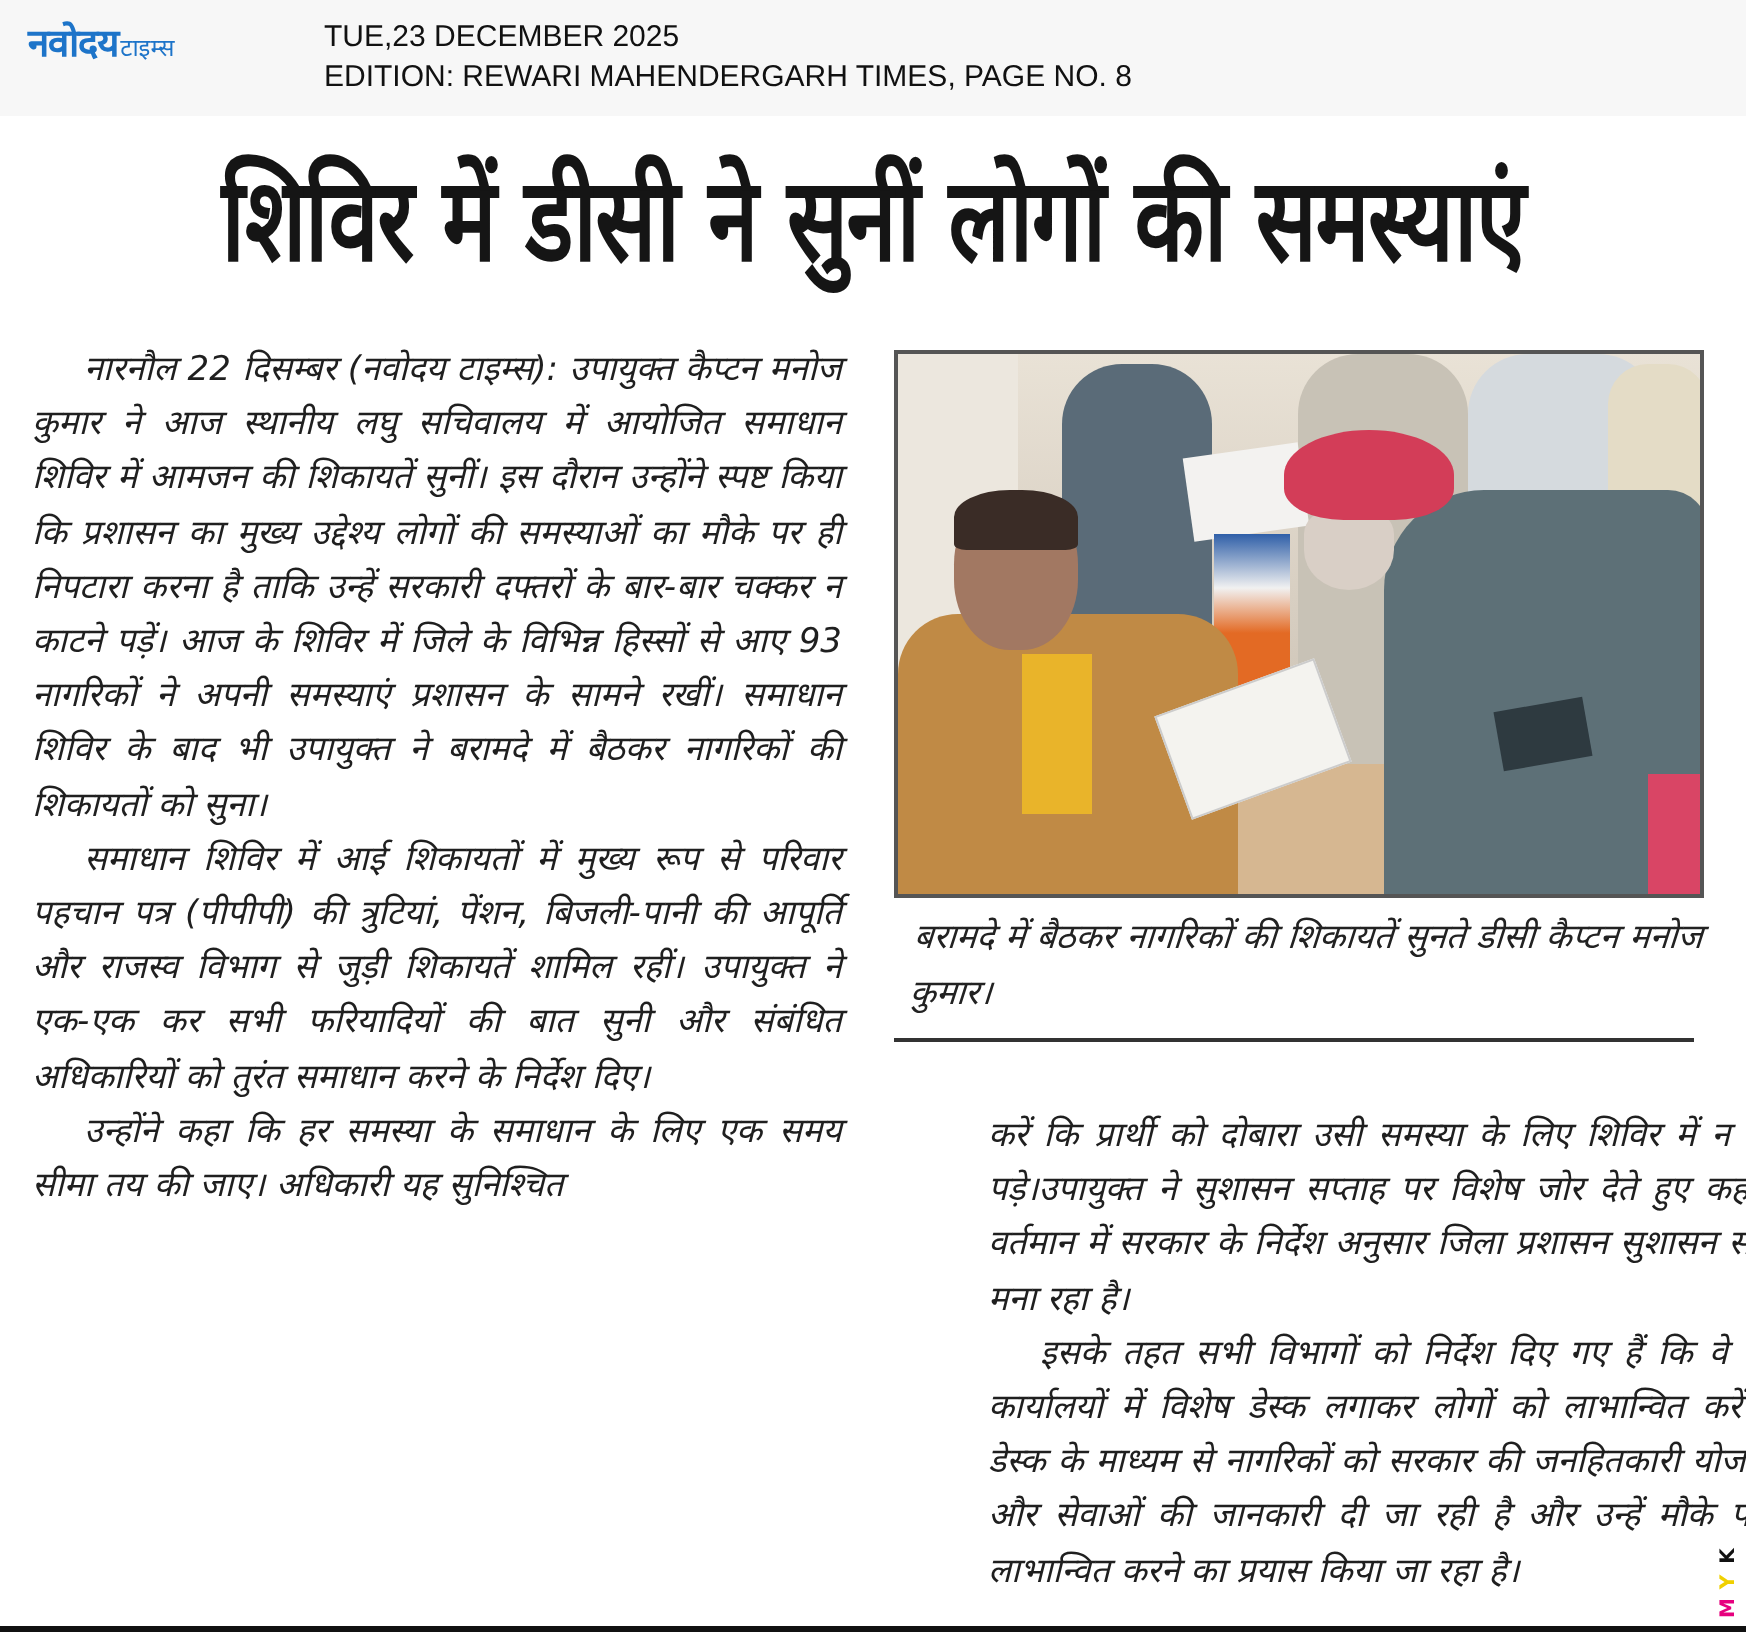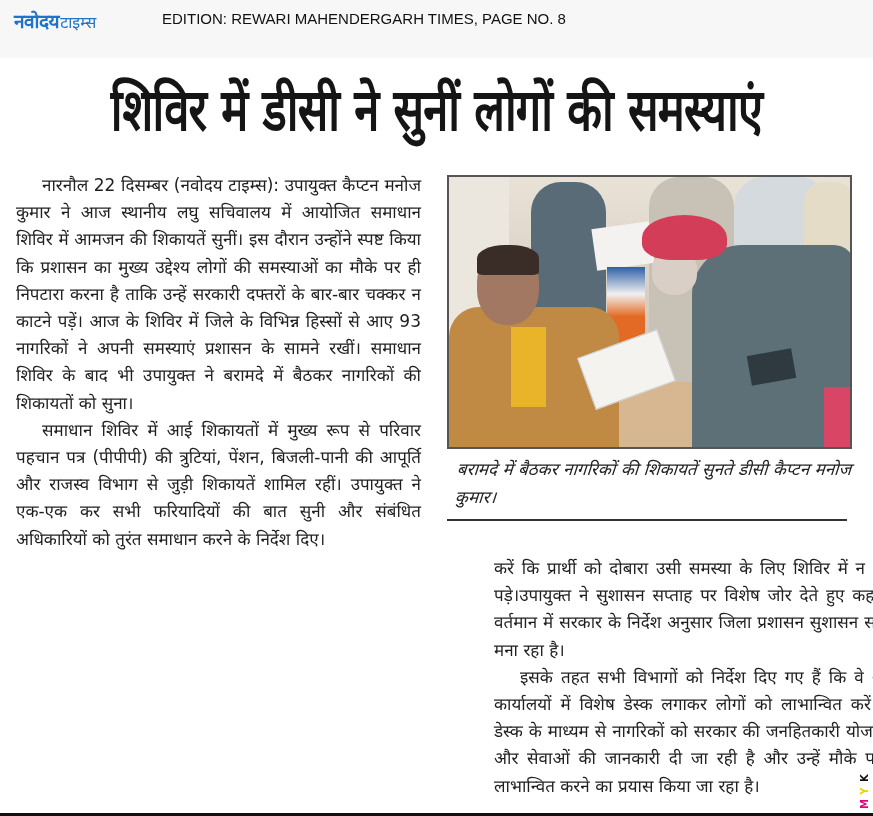--- a/index.html
+++ b/index.html
@@ -9,41 +9,41 @@
   .masthead {
     position: absolute; left: 0; top: 0; width: 873px; height: 58px;
     background: #f7f7f7;
   }
   .logo { position: absolute; left: 14px; top: 8px; height: 26px; white-space: nowrap; }
   .logo-main {
     font-family: "DejaVu Sans", sans-serif; font-weight: bold; font-size: 19px;
     color: #1d74c9; letter-spacing: -0.5px; vertical-align: baseline; text-align: right;
   }
   .logo-sub {
-    font-family: "DejaVu Sans", sans-serif; font-size: 16px; color: #1d74c9;
+    font-family: "DejaVu Sans", sans-serif; font-size: 12px; color: #1d74c9;
     vertical-align: baseline; margin-left: 1px;
   }
   .meta { position: absolute; left: 162px; top: 9px; font-family: "Liberation Sans", sans-serif; font-size: 15px; line-height: 20px; color: #111; }
   .meta div { white-space: nowrap; }
 
   .headline {
     position: absolute; left: 0; top: 62px; width: 873px; height: 96px;
     text-align: center; font-family: "DejaVu Sans", sans-serif; font-weight: bold;
     font-size: 58px; line-height: 96px; color: #151515; letter-spacing: -1px;
     transform: scaleX(0.78); transform-origin: center;
     white-space: nowrap;
   }
 
   .col {
     position: absolute; font-family: "DejaVu Sans", sans-serif;
     font-size: 17px; line-height: 27.2px; color: #1f1f1f; text-align: justify;
   }
   .col-left { left: 16px; top: 172px; width: 405px; }
   .col-right { left: 446px; top: 555px; width: 410px; margin-left: 48px; }
-  .col p { text-indent: 26px; }
+  .col p { text-indent: 26px; font-style: italic; }
   .col p.noindent { text-indent: 0; }
 
   .photo {
     position: absolute; left: 447px; top: 175px; width: 405px; height: 274px;
     border: 2px solid #555; overflow: hidden;
     background: linear-gradient(180deg, #e9e2d6 0%, #d8cfc2 45%, #bfb6a8 100%);
   }
   .ph-wall { position:absolute; left:0; top:0; width:60px; height:270px; background:#ece7de; }
   .ph-man1 { position:absolute; left:82px; top:5px; width:75px; height:140px; background:#5a6b78; border-radius: 30px 30px 6px 6px; }
   .ph-man1-legs { position:absolute; left:90px; top:140px; width:60px; height:120px; background:#3d4a5a; }
@@ -84,29 +84,31 @@
   .myk .m { top: 26px; color: #e6007e; }
 </style>
 </head>
 <body>
 
 <header class="masthead">
   <div class="logo">
     <span class="logo-main">नवोदय</span><span class="logo-sub">टाइम्स</span>
   </div>
   <div class="meta">
+    <div>TUE,23 DECEMBER 2025</div>
     <div>EDITION: REWARI MAHENDERGARH TIMES, PAGE NO. 8</div>
   </div>
 </header>
 
 <h1 class="headline">शिविर में डीसी ने सुनीं  लोगों की समस्याएं</h1>
 
 <div class="col col-left">
   <p>नारनौल 22 दिसम्बर (नवोदय टाइम्स): उपायुक्त कैप्टन मनोज कुमार ने आज स्थानीय लघु सचिवालय में आयोजित समाधान शिविर में आमजन की शिकायतें सुनीं। इस दौरान उन्होंने स्पष्ट किया कि प्रशासन का मुख्य उद्देश्य लोगों की समस्याओं का मौके पर ही निपटारा करना है ताकि उन्हें सरकारी दफ्तरों के बार-बार चक्कर न काटने पड़ें। आज के शिविर में जिले के विभिन्न हिस्सों से आए 93 नागरिकों ने अपनी समस्याएं प्रशासन के सामने रखीं। समाधान शिविर के बाद भी उपायुक्त ने बरामदे में बैठकर नागरिकों की शिकायतों को सुना।</p>
   <p>समाधान शिविर में आई शिकायतों में मुख्य रूप से परिवार पहचान पत्र (पीपीपी) की त्रुटियां, पेंशन, बिजली-पानी की आपूर्ति और राजस्व विभाग से जुड़ी शिकायतें शामिल रहीं। उपायुक्त ने एक-एक कर सभी फरियादियों की बात सुनी और संबंधित अधिकारियों को तुरंत समाधान करने के निर्देश दिए।</p>
+  <p>उन्होंने कहा कि हर समस्या के समाधान के लिए एक समय सीमा तय की जाए। अधिकारी यह सुनिश्चित</p>
 </div>
 
 <figure class="photo" aria-label="DC seated on a bench reading a complaint while a man in a red turban leans over to speak, with citizens standing behind">
   <div class="ph-wall"></div>
   <div class="ph-bg-man"></div>
   <div class="ph-bg-man-r"></div>
   <div class="ph-bg-man-rr"></div>
   <div class="ph-man1-legs"></div>
   <div class="ph-man1"></div>
   <div class="ph-paper1"></div>

